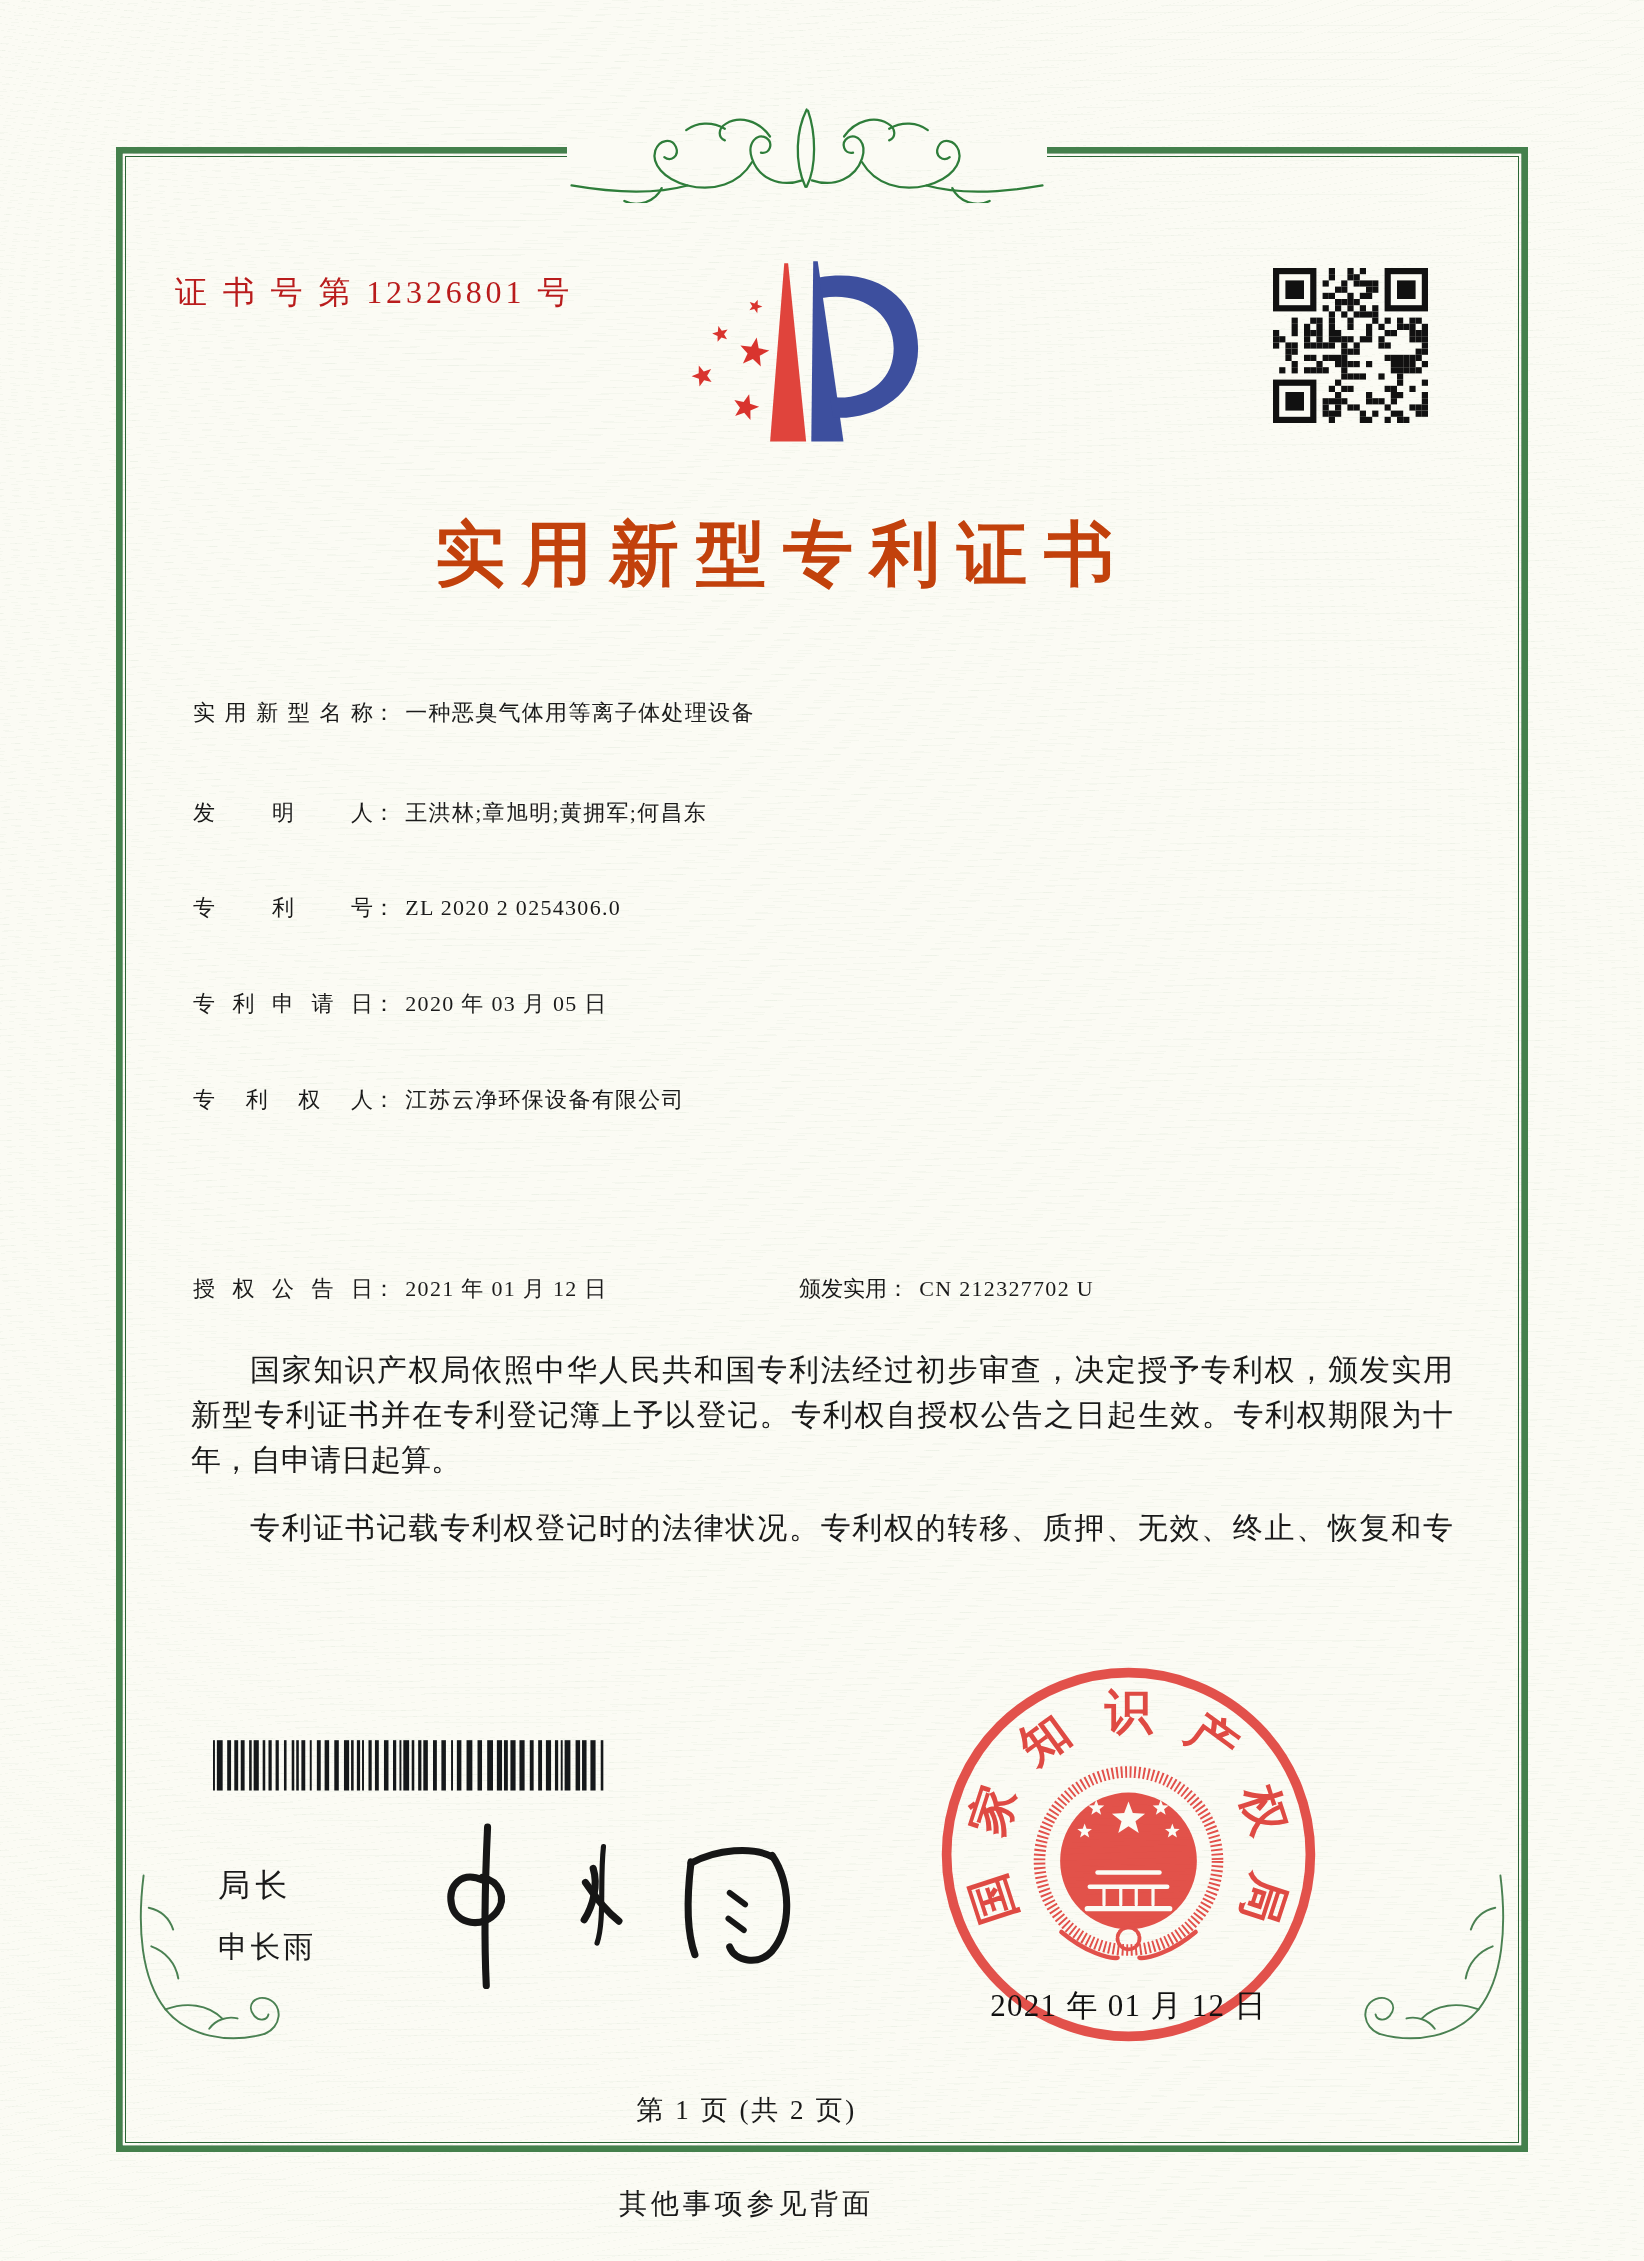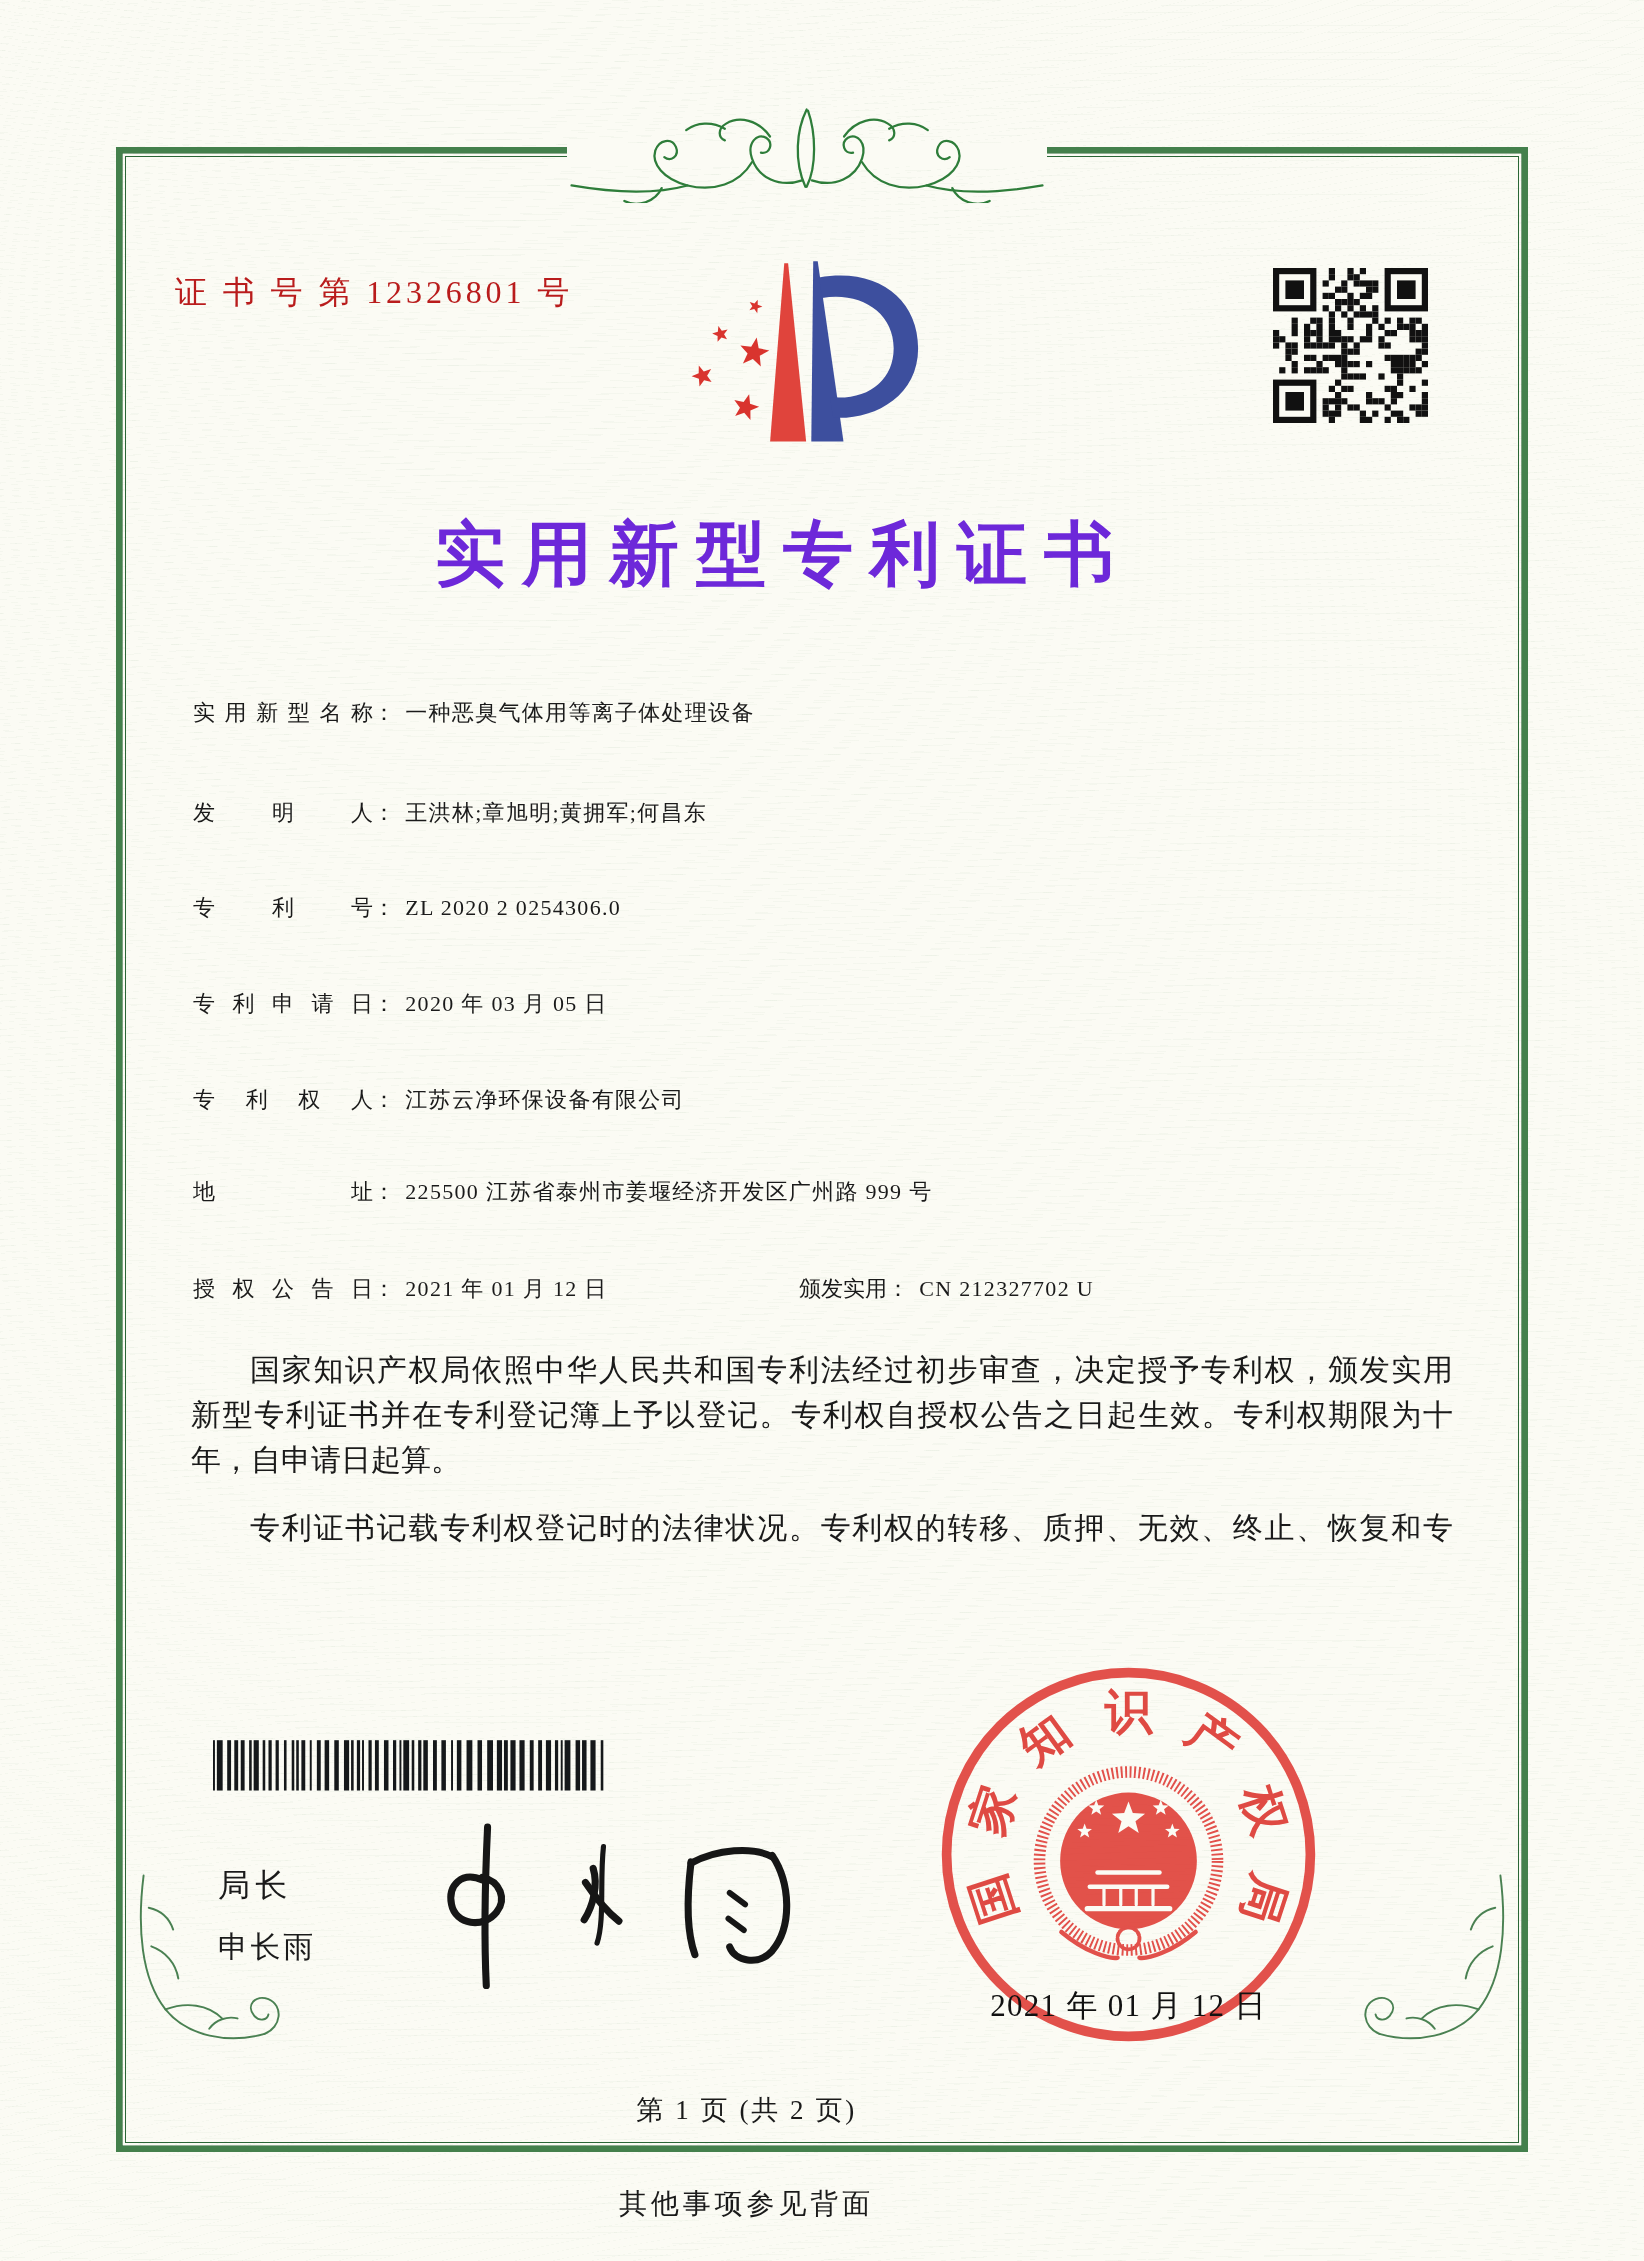--- a/index.html
+++ b/index.html
@@ -23,21 +23,21 @@
   }
   .border-line{
     position:absolute;left:2.6px;top:2.6px;right:2.6px;bottom:2.6px;
     border:1.9px solid #2a6635;
   }
   .cert-no{
     left:175px;top:271px;font-size:32px;letter-spacing:3.9px;color:#b91c1c;
   }
   .title{
     left:0;top:508px;width:1566px;text-align:center;
-    font-size:70px;font-weight:bold;letter-spacing:17px;color:#6d28d9;
+    font-size:70px;font-weight:bold;letter-spacing:17px;color:#c2410c;
   }
   .frow{left:193px;width:1276px;height:39px;font-size:22px;white-space:nowrap;}
   .flabel{display:inline-block;width:180px;text-align:justify;text-align-last:justify;vertical-align:top;}
   .fcolon{display:inline-block;}
   .fvalue{display:inline-block;margin-left:10.3px;letter-spacing:1.3px;}
   .fgroup2{position:absolute;left:606px;top:0;}
   .body-block{left:191px;top:1347px;width:1262px;font-size:30px;}
   .bline{line-height:45px;height:45px;text-align:justify;text-align-last:justify;}
   .bline.last{text-align-last:left;}
   .bline.indent{text-indent:59px;}
@@ -333,23 +333,20 @@
   </div>
   <div class="abs frow" style="top:893px;">
     <span class="flabel">专 利 号</span><span class="fcolon">：</span><span class="fvalue">ZL 2020 2 0254306.0</span>
   </div>
   <div class="abs frow" style="top:989px;">
     <span class="flabel">专利申请日</span><span class="fcolon">：</span><span class="fvalue">2020 年 03 月 05 日</span>
   </div>
   <div class="abs frow" style="top:1085px;">
     <span class="flabel">专 利 权 人</span><span class="fcolon">：</span><span class="fvalue">江苏云净环保设备有限公司</span>
   </div>
-  <div class="abs frow" style="top:1177px;">
-    <span class="flabel">地 址</span><span class="fcolon">：</span><span class="fvalue">225500 江苏省泰州市姜堰经济开发区广州路 999 号</span>
-  </div>
   <div class="abs frow" style="top:1274px;">
     <span class="flabel">授权公告日</span><span class="fcolon">：</span><span class="fvalue">2021 年 01 月 12 日</span>
     <span class="fgroup2">
       <span class="flabel" style="width:auto;">颁发实用</span><span class="fcolon">：</span><span class="fvalue">CN 212327702 U</span>
     </span>
   </div>
 
   <div class="abs body-block">
     <div class="bline indent">国家知识产权局依照中华人民共和国专利法经过初步审查，决定授予专利权，颁发实用</div>
     <div class="bline">新型专利证书并在专利登记簿上予以登记。专利权自授权公告之日起生效。专利权期限为十</div>

